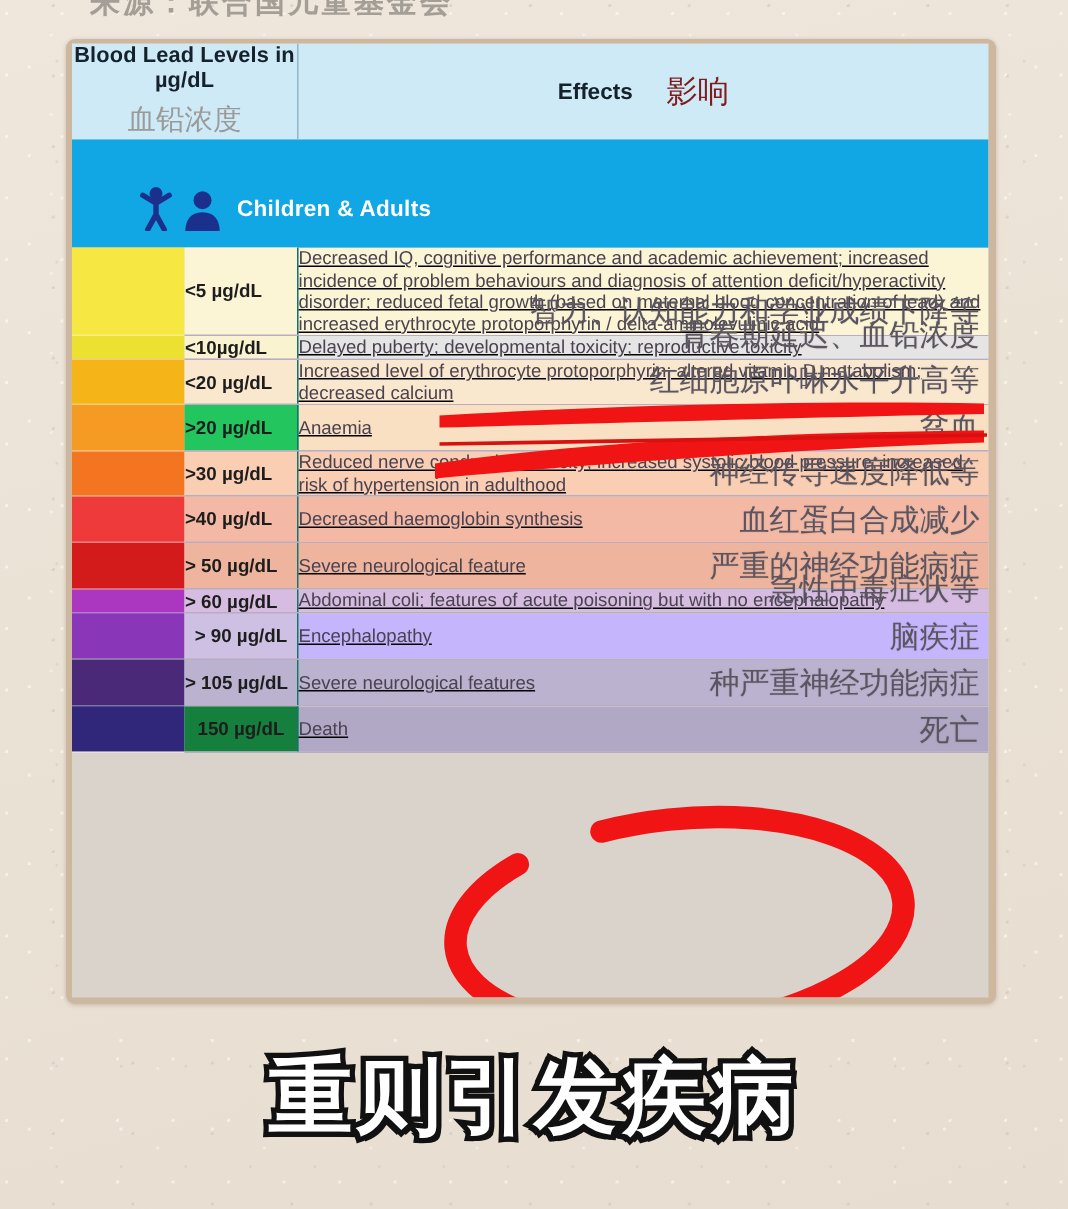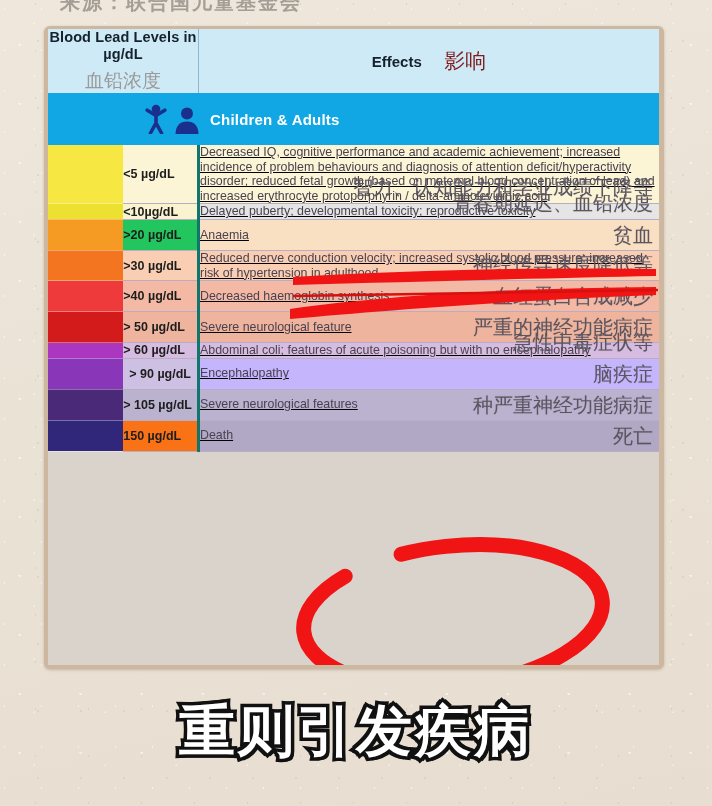--- a/index.html
+++ b/index.html
@@ -126,22 +126,23 @@
 
   
   .band td {
     background: #10a7e4;
     height: 44px;
     padding: 0;
   }
   .band-inner {
     display: flex;
     align-items: center;
-    padding-left: 96px;
+    padding-left: 44px;
     height: 52px;
+    margin-top: 20px;
   }
   .band-inner .icons { display: flex; align-items: flex-end; gap: 6px; }
   .band-inner .label {
     color: #ffffff;
     font-size: 15px;
     font-weight: 700;
     margin-left: 10px;
     letter-spacing: 0.2px;
   }
 
@@ -150,21 +151,21 @@
     width: 44px;
     padding: 0;
     border-bottom: 1px solid rgba(255,255,255,0.35);
   }
   .lvl {
     width: 106px;
     padding: 0 0 0 10px;
     font-size: 12.5px;
     font-weight: 700;
     color: #1d1d1d;
-    border-right: 3px solid #0f766e;
+    border-right: 1px solid #0f766e;
     border-bottom: 1px solid #b9adc4;
     white-space: nowrap;
   }
   .eff {
     padding: 5px 10px 5px 10px;
     border-bottom: 1px solid #b9adc4;
     position: relative;
     text-decoration: underline;
   }
   .eff .en {
@@ -265,20 +266,28 @@
         </tr>
         <tr class="data-row">
           <td class="swatch" style="background: rgb(236, 224, 48);"></td>
           <td class="lvl" style="background: rgb(250, 243, 207);">&lt;10µg/dL</td>
           <td class="eff" style="background: #e5e5e5;">
             <span class="en">Delayed puberty; developmental toxicity; reproductive toxicity</span>
             <span class="zh">青春期延迟、血铅浓度</span>
           </td>
         </tr>
         <tr class="data-row">
+          <td class="swatch" style="background: rgb(245, 181, 24);"></td>
+          <td class="lvl" style="background: rgb(250, 232, 206);">&lt;20 µg/dL</td>
+          <td class="eff" style="background: rgb(250, 232, 206);">
+            <span class="en">Increased level of erythrocyte protoporphyrin; altered vitamin D metabolism; decreased calcium</span>
+            <span class="zh">红细胞原卟啉水平升高等</span>
+          </td>
+        </tr>
+        <tr class="data-row">
           <td class="swatch" style="background: rgb(245, 154, 35);"></td>
           <td class="lvl" style="background: #22c55e;">&gt;20 µg/dL</td>
           <td class="eff one-line" style="background: rgb(250, 224, 194);">
             <span class="en">Anaemia</span>
             <span class="zh">贫血</span>
           </td>
         </tr>
         <tr class="data-row">
           <td class="swatch" style="background: rgb(244, 117, 31);"></td>
           <td class="lvl" style="background: rgb(249, 206, 178);">&gt;30 µg/dL</td>
@@ -322,21 +331,21 @@
         <tr class="data-row">
           <td class="swatch" style="background: rgb(74, 42, 120);"></td>
           <td class="lvl" style="background: rgb(186, 178, 207);">&gt; 105 µg/dL</td>
           <td class="eff one-line" style="background: rgb(186, 178, 207);">
             <span class="en">Severe neurological features</span>
             <span class="zh">种严重神经功能病症</span>
           </td>
         </tr>
         <tr class="data-row">
           <td class="swatch" style="background: rgb(48, 39, 122);"></td>
-          <td class="lvl" style="background: #f97316;">150 µg/dL</td>
+          <td class="lvl" style="background: #15803d; text-align: center;">150 µg/dL</td>
           <td class="eff one-line" style="background: rgb(176, 168, 196);">
             <span class="en">Death</span>
             <span class="zh">死亡</span>
           </td>
         </tr>
       </tbody>
   </table>
 
   <div id="annotations">
     <svg width="611" height="636" viewBox="0 0 611 636">

